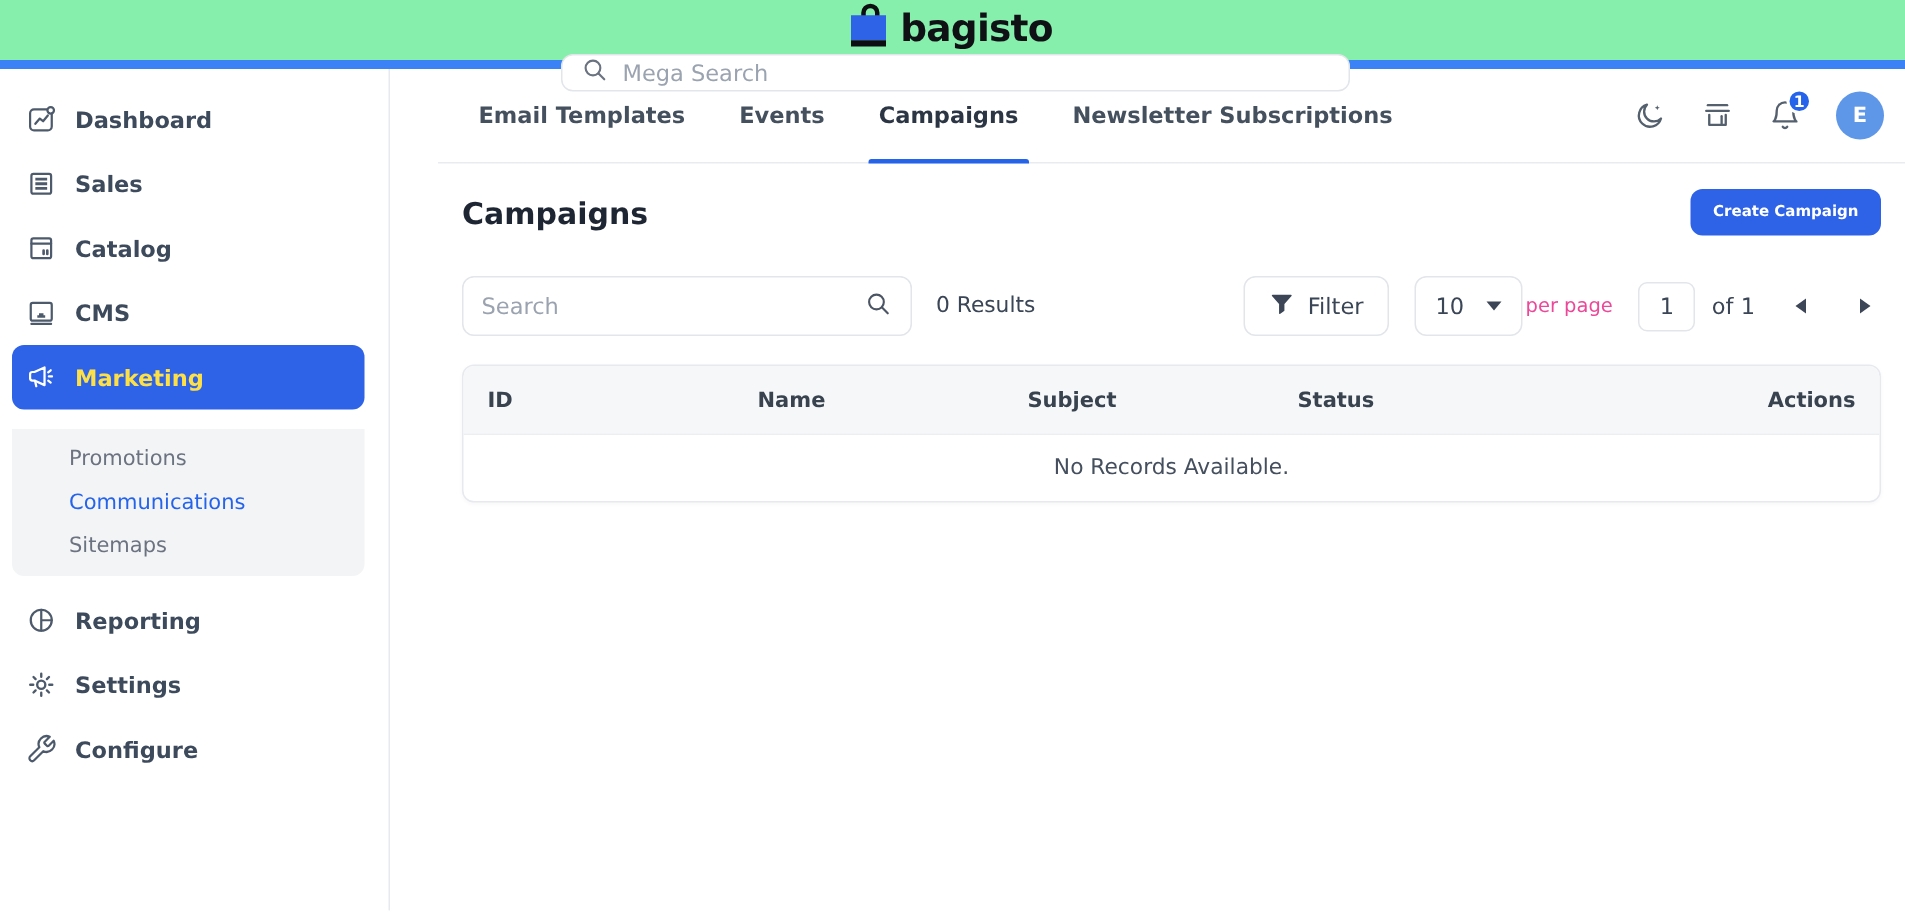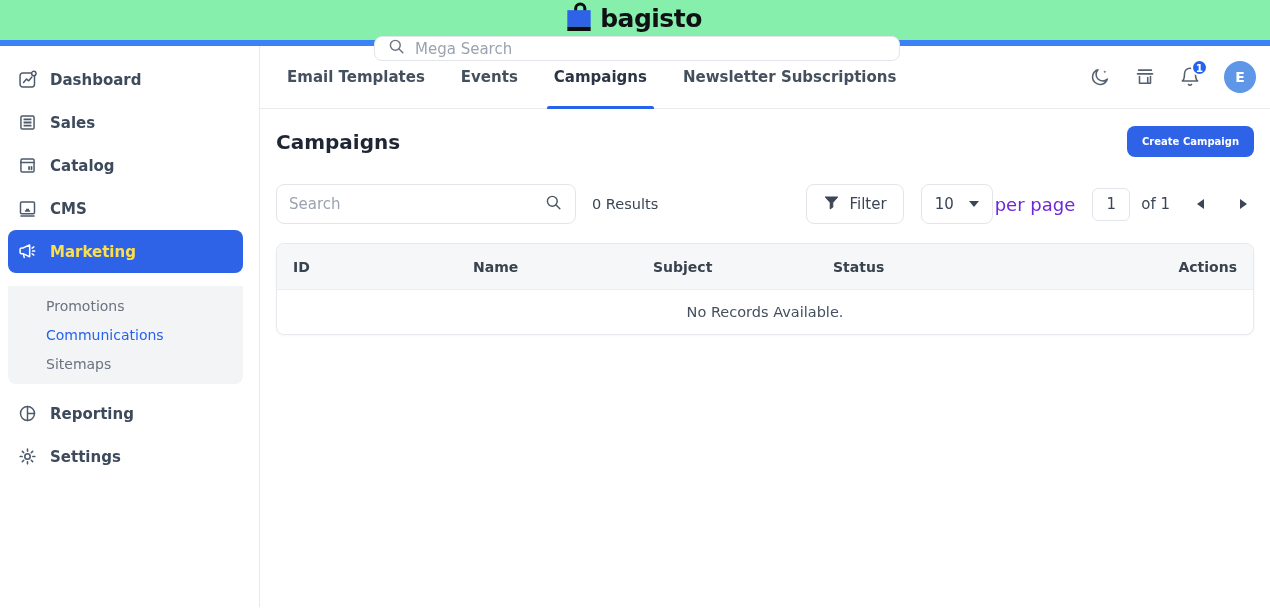--- a/index.html
+++ b/index.html
@@ -21,21 +21,21 @@
   .hicon { width:22px; height:22px; color:#55606e; display:flex; align-items:center;
     justify-content:center; cursor:pointer; position:relative; }
   .bell-wrap { position:relative; }
   .badge { position:absolute; top:-7px; right:-7px; min-width:17px; height:17px;
     border-radius:9px; color:#fff; font-size:10.5px; font-weight:700; display:flex;
     align-items:center; justify-content:center; border:2px solid #fff; padding:0 2px; }
   .avatar { width:32px; height:32px; border-radius:50%; color:#fff; font-size:14px;
     font-weight:700; display:flex; align-items:center; justify-content:center; cursor:pointer; }
 
   
-  .app { display:flex; height:561px; }
+  .app { display:flex; height:561px;gap:32px; }
   .sidebar { width:260px; border-right:1px solid #e7e9ee; padding-top:12px; background:#fff;
     flex:0 0 260px; }
   .main { flex:1; display:flex; flex-direction:column; min-width:0; }
 
   
   .side-item { height:43px; display:flex; align-items:center; gap:12px; padding-left:16px;
     font-size:15px; font-weight:600; color:#3d4a5c; cursor:pointer; }
   .side-item .sicon { width:22px; height:22px; display:flex; align-items:center;
     justify-content:center; color:#4d5a6b; }
   .side-item.active { margin:0 16px 13px 8px; padding-left:8px; border-radius:8px; color:#fde047; }
@@ -71,21 +71,21 @@
   .results { margin-left:16px; font-size:14.5px; color:#3a4556; }
   .toolbar-right { margin-left:auto; display:flex; align-items:center; }
   .filter-btn { height:40px; border:1px solid #e2e5e9; background:#fff; border-radius:8px;
     display:flex; align-items:center; gap:9px; padding:0 16px; font-size:15px; font-weight:500;
     color:#3a4556; font-family:inherit; cursor:pointer; margin-right:17px; }
   .pp-select { height:40px; width:72px; border:1px solid #e2e5e9; border-radius:8px;
     display:flex; align-items:center; justify-content:space-between; padding:0 13px;
     font-size:15px; color:#3a4556; cursor:pointer; background:#fff; margin-right:2px; }
   .caret-down { width:0; height:0; border-left:5px solid transparent; border-right:5px solid transparent;
     border-top:6px solid #3c4656; }
-  .pp-label { font-size:18px; color:#6d28d9; margin-right:17px; }
+  .pp-label { font-size:13px; color:#ec4899; margin-right:17px; }
   .page-box { width:38px; height:33px; border:1px solid #e2e5e9; border-radius:6px;
     font-size:15px; color:#3a4556; text-align:center; font-family:inherit; outline:none;
     margin-right:11px; }
   .of-label { font-size:15px; color:#3a4556; margin-right:19px; }
   .pg-btn { width:22px; height:22px; background:none; border:none; display:flex; align-items:center;
     justify-content:center; cursor:pointer; }
   .pg-btn + .pg-btn { margin-left:21px; }
   .tri-left { width:0; height:0; border-top:5px solid transparent; border-bottom:5px solid transparent;
     border-right:7px solid #3c4656; }
   .tri-right { width:0; height:0; border-top:5px solid transparent; border-bottom:5px solid transparent;
@@ -236,20 +236,28 @@
     <div class="side-item">
       <span class="sicon">
         <svg width="21" height="21" viewBox="0 0 24 24" fill="none" stroke="currentColor" stroke-width="1.8" stroke-linecap="round">
           <circle cx="12" cy="12" r="3.1"></circle>
           <path d="M12 3.6v2.3M12 18.1v2.3M3.6 12h2.3M18.1 12h2.3M6.1 6.1l1.6 1.6M16.3 16.3l1.6 1.6M17.9 6.1l-1.6 1.6M7.7 16.3l-1.6 1.6"></path>
         </svg>
       </span>
       <span>Settings</span>
     </div>
 
+    <div class="side-item">
+      <span class="sicon">
+        <svg width="21" height="21" viewBox="0 0 24 24" fill="none" stroke="currentColor" stroke-width="1.7" stroke-linecap="round" stroke-linejoin="round">          
+            <path d="M14.7 6.3a1 1 0 0 0 0 1.4l1.6 1.6a1 1 0 0 0 1.4 0l3.77-3.77a6 6 0 0 1-7.94 7.94l-6.91 6.91a2.12 2.12 0 0 1-3-3l6.91-6.91a6 6 0 0 1 7.94-7.94l-3.76 3.76z"></path>
+        </svg>
+      </span>
+      <span>Configure</span>
+    </div>
   </div>
 
   <div class="main">
 
     <div class="tabbar">
       <div class="tab">Email Templates</div>
       <div class="tab">Events</div>
       <div class="tab active">Campaigns</div>
       <div class="tab">Newsletter Subscriptions</div>
     </div>

